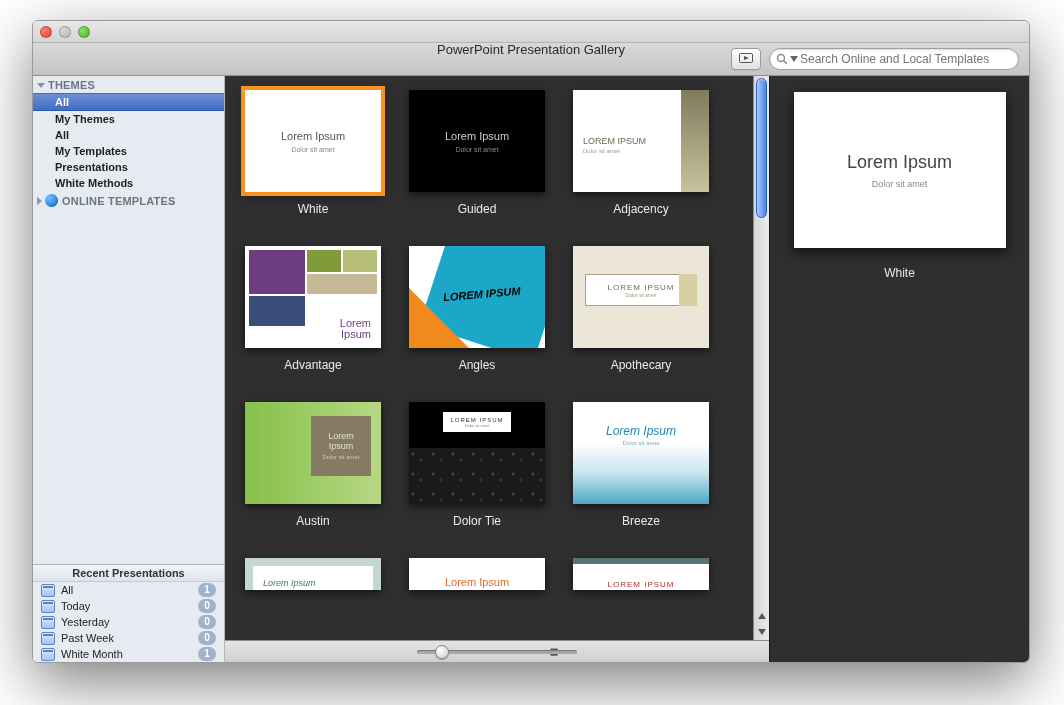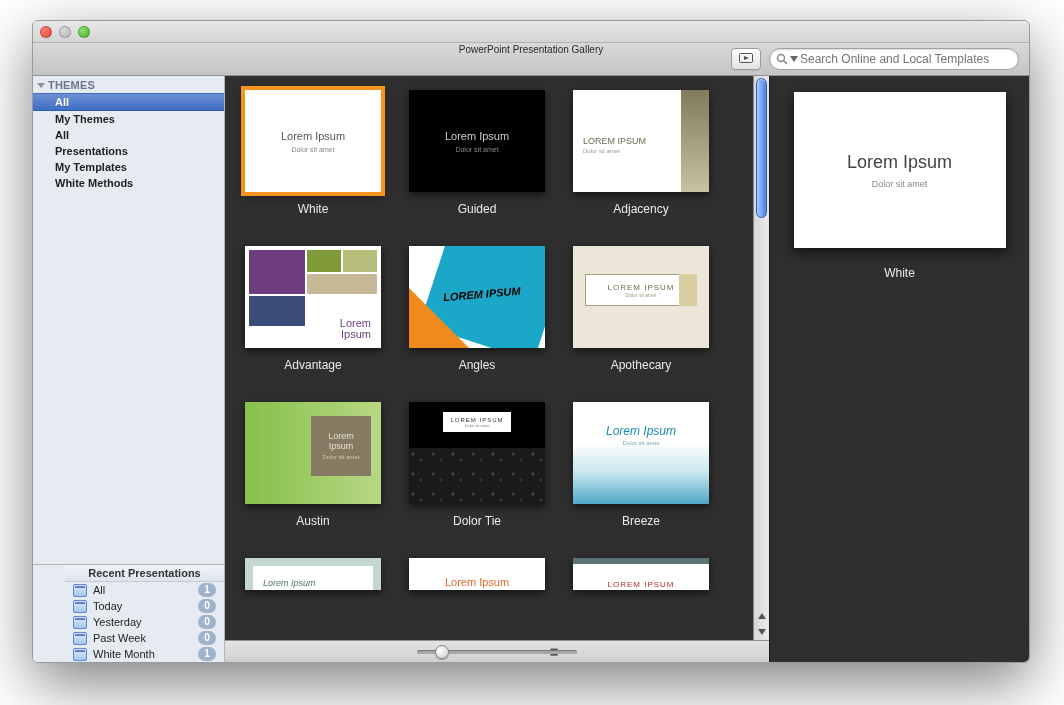--- a/index.html
+++ b/index.html
@@ -25,21 +25,21 @@
     border-bottom: 1px solid #b3b3b3;
     display: flex;
     align-items: center;
     position: relative;
   }
   .traffic-lights { display: flex; gap: 7px; margin-left: 7px; }
   .traffic-light { width: 12px; height: 12px; border-radius: 50%; border: 1px solid rgba(0,0,0,0.2); }
   .tl-close { background: radial-gradient(circle at 30% 30%, #ff7b6f, #e24a3b); }
   .tl-min   { background: radial-gradient(circle at 30% 30%, #d8d8d8, #b8b8b8); }
   .tl-zoom  { background: radial-gradient(circle at 30% 30%, #8fe06a, #4ab32a); }
-  .titlebar-title { position:absolute; left:0; right:0; text-align:center; font-size:10px; color:#2a2a2a; pointer-events:none;margin-top:36px; }
+  .titlebar-title { position:absolute; left:0; right:0; text-align:center; font-size:13px; color:#2a2a2a; pointer-events:none;margin-top:36px; }
 
   
   .toolbar {
     height: 33px;
     background: linear-gradient(#d9d9d9, #c4c4c4);
     border-bottom: 1px solid #8f8f8f;
     display: flex;
     align-items: center;
     justify-content: flex-end;
     gap: 8px;
@@ -113,21 +113,20 @@
   .globe {
     display:inline-block; width:13px; height:13px; border-radius:50%;
     background: radial-gradient(circle at 30% 30%, #6ec0ff, #0a6bd6);
     margin-right:4px; vertical-align:-3px;
     box-shadow: inset -1px -1px 1px rgba(0,0,0,0.2);
   }
 
   .sidebar-bottom {
     border-top: 1px solid #b5b5b5;
     background: #e6ebf2;
-    padding-left: 32px;
   }
   .recent-header {
     background: linear-gradient(#f1f4f9,#dde4ee);
     border-bottom:1px solid #c3cad6;
     padding:2px 0;
     text-align:center;
     font-weight:bold;
     font-size:11px;
     color:#333;
   }
@@ -373,24 +372,29 @@
     <div class="sidebar">
       <div class="sidebar-top">
         <div class="section-header">
           <span class="disclosure"></span>
           <span>THEMES</span>
         </div>
         <div class="sidebar-item selected"><span>All</span></div>
         <div class="sidebar-item"><span>My Themes</span></div>
 
         <div class="sidebar-item"><span>All</span></div>
+        <div class="sidebar-item"><span>My Templates</span></div>
         <div class="sidebar-item"><span>Presentations</span></div>
-        <div class="sidebar-item"><span>My Templates</span></div>
         <div class="sidebar-item"><span>White Methods</span></div>
 
+        <div class="section-header">
+          <span class="disclosure right"></span>
+          <span class="globe"></span>
+          <span>ONLINE TEMPLATES</span>
+        </div>
       </div>
 
       <div class="sidebar-bottom">
         <div class="recent-header">Recent Presentations</div>
         <div class="recent-item">
           <span class="cal-icon"></span>
           <span>All</span>
           <span class="recent-badge">1</span>
         </div>
         <div class="recent-item">

